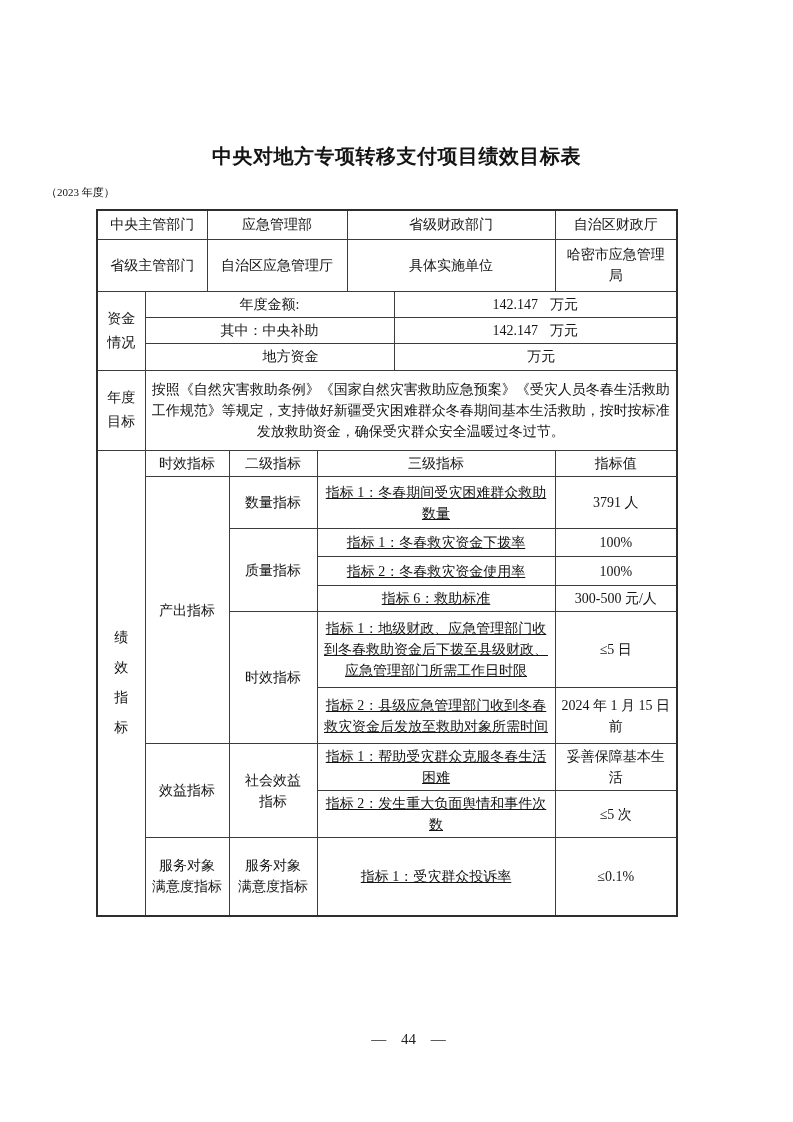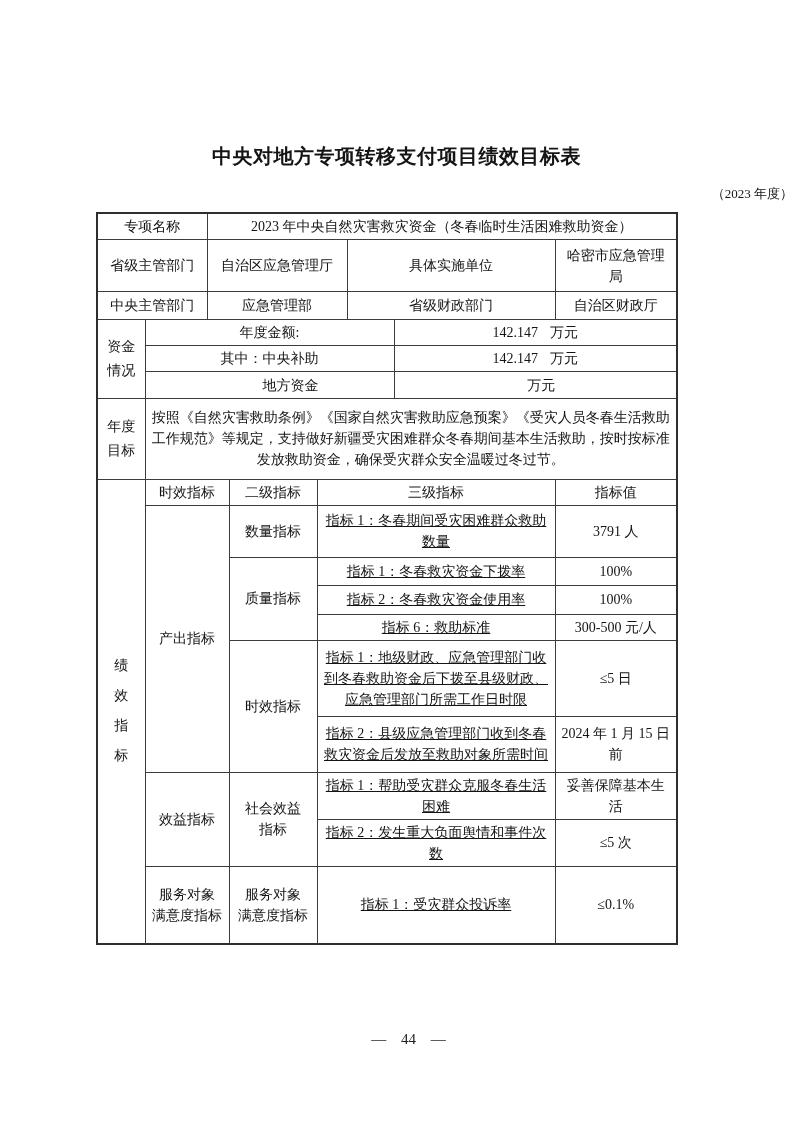--- a/index.html
+++ b/index.html
@@ -13,22 +13,22 @@
   .page { position: relative; width: 793px; height: 1122px; overflow: hidden; }
 
   .doc-title {
     margin: 0; padding-top: 143px;
     text-align: center;
     font-size: 20px; font-weight: bold;
     letter-spacing: 0.5px;
   }
   .doc-subtitle {
     margin-top: 15px;
-    text-align: right;
-    font-size: 13px;
+    text-align: left;
+    font-size: 11px;
     margin-left: 46px;
   }
 
   .twrap {
     margin: 9px 0 0 96px;
     width: 582px;
     border: 2px solid #2e2e2e;
     background: #fff;
   }
   table.t {
@@ -94,35 +94,31 @@
   <div class="twrap">
 
     <table class="t tA">
       <colgroup>
           <col style="width:109px">
           <col style="width:140px">
           <col style="width:208px">
           <col style="width:121px">
         </colgroup>
       <tbody>
-          <tr style="height:25px">
-        <td>专项名称</td>
-        <td colspan="3">2023 年中央自然灾害救灾资金（冬春临时生活困难救助资金）</td>
+      <tr style="height:28px">
+        <td>中央主管部门</td>
+        <td>应急管理部</td>
+        <td>省级财政部门</td>
+        <td>自治区财政厅</td>
       </tr>
       <tr style="height:52px">
         <td>省级主管部门</td>
         <td>自治区应急管理厅</td>
         <td>具体实施单位</td>
         <td>哈密市应急管理局</td>
-      </tr>
-      <tr style="height:28px">
-        <td>中央主管部门</td>
-        <td>应急管理部</td>
-        <td>省级财政部门</td>
-        <td>自治区财政厅</td>
       </tr>
     </tbody>
       </table>
 
     <table class="t tB">
       <colgroup>
           <col style="width:47px">
           <col style="width:249px">
           <col style="width:282px">
         </colgroup>

